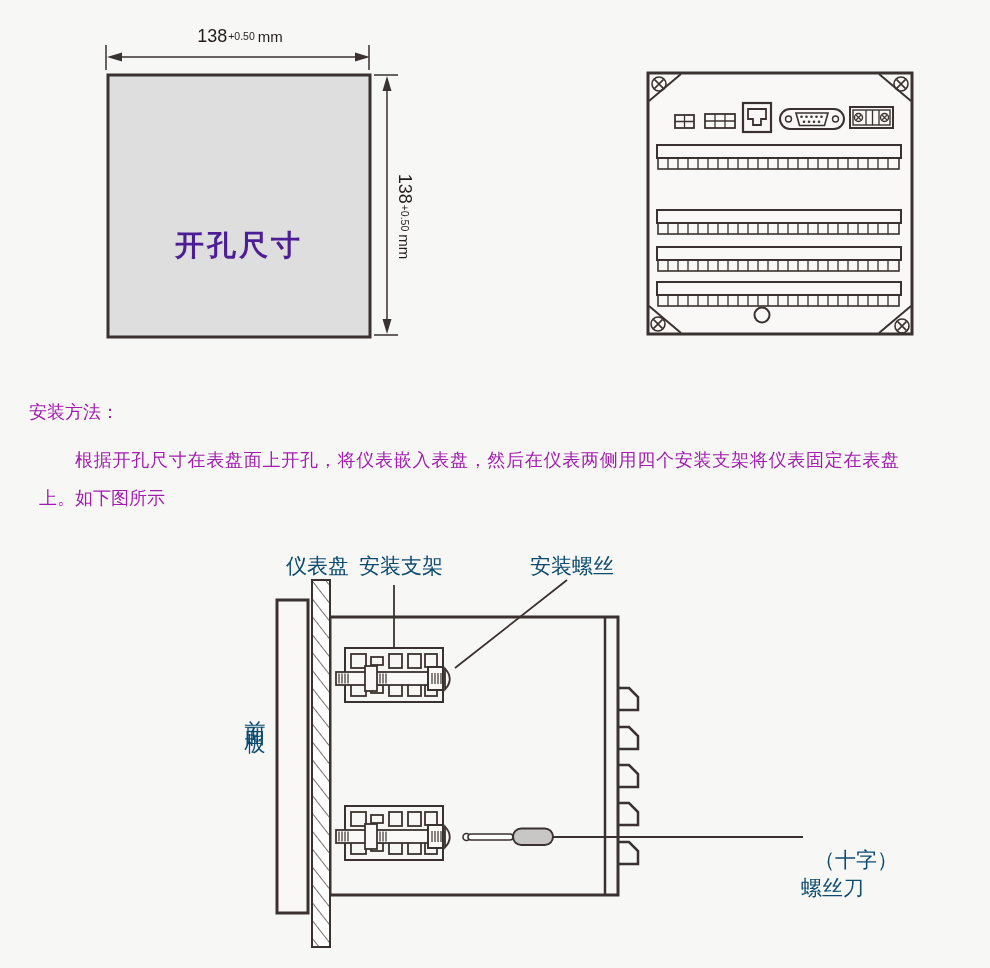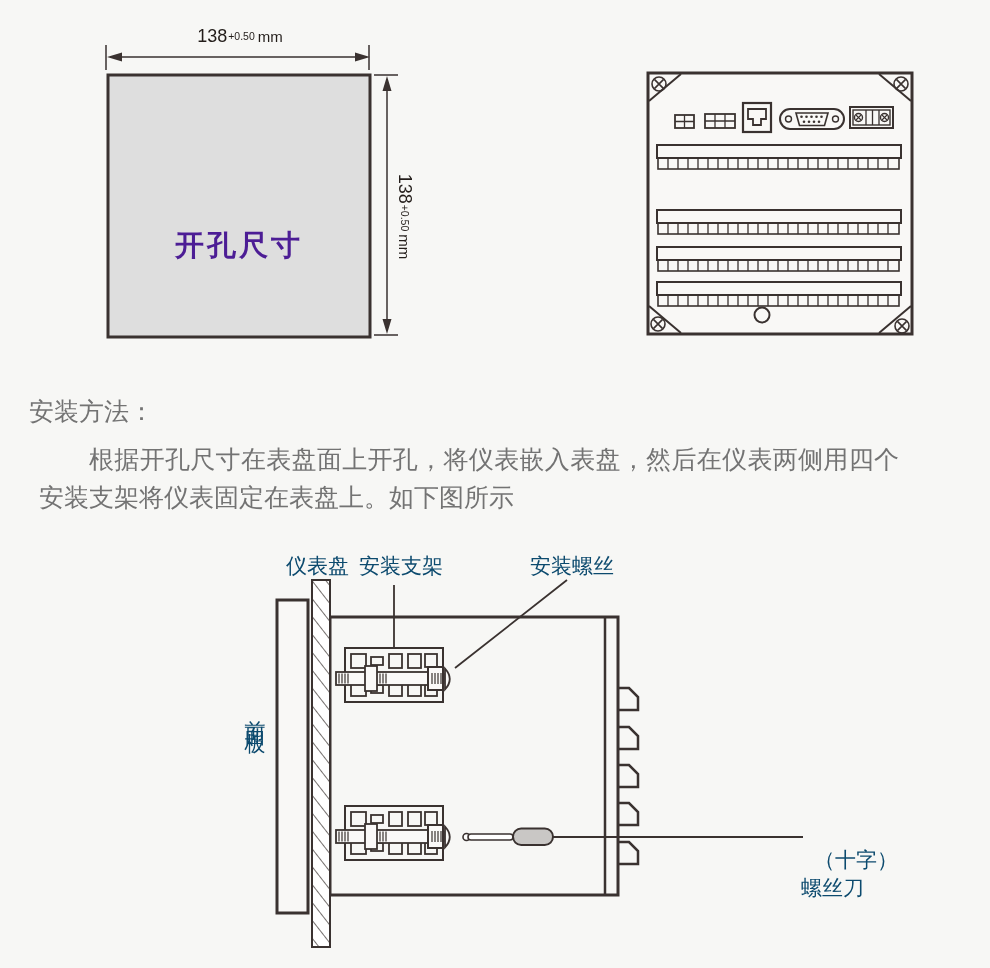--- a/index.html
+++ b/index.html
@@ -10,21 +10,21 @@
   .dim-label{position:absolute;display:flex;align-items:center;justify-content:center;
              font-family:"Liberation Sans","DejaVu Sans",sans-serif;color:#231d1a;white-space:nowrap;}
   .dim-num{font-size:18px;}
   .dim-tol{display:inline-flex;flex-direction:row;align-items:flex-end;font-size:10.5px;line-height:10.5px;margin:0 3px 0 1px;}
   .dim-unit{font-size:15px;}
   .dim-v{transform:rotate(90deg);transform-origin:center center;}
   
   .cutout-caption{position:absolute;left:139px;top:190px;width:200px;text-align:center;
                   font-size:29px;font-weight:bold;letter-spacing:3px;color:#4c1d95;margin-top:36px;}
   
-  .instructions{position:absolute;left:29px;top:393px;width:880px;font-size:25px;line-height:38px;color:#737373;}
+  .instructions{position:absolute;left:29px;top:393px;width:880px;font-size:18px;line-height:38px;color:#a21caf;}
   .inst-title{margin:0;}
   .inst-body{margin:10px;text-indent:2em;text-align:justify;}
   
   .fig-label{position:absolute;font-size:21px;color:#0c4a6e;white-space:nowrap;line-height:23px;}
   .fig-label-v{writing-mode:vertical-rl;letter-spacing:7px;}
   svg{display:block;}
 </style>
 </head>
 <body>
 

